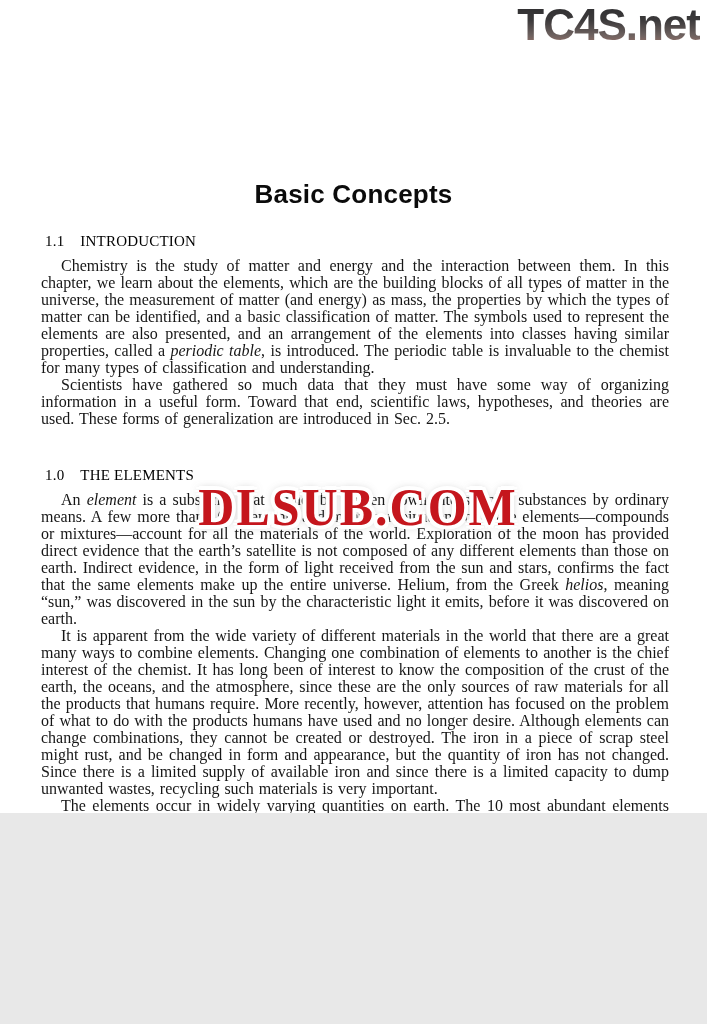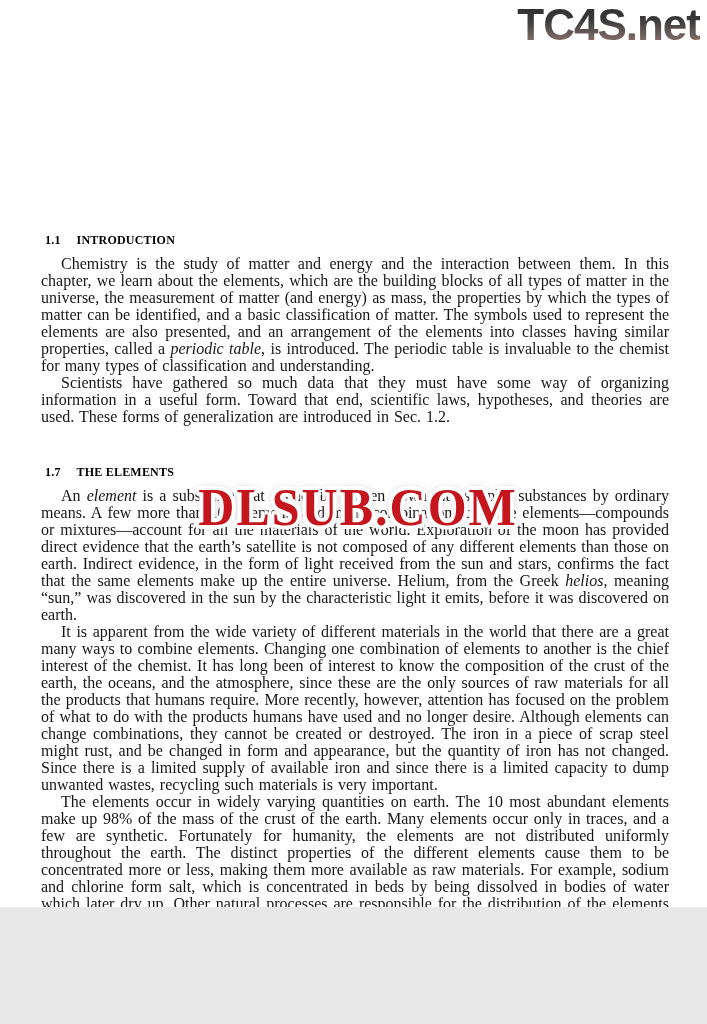--- a/index.html
+++ b/index.html
@@ -1,17 +1,17 @@
 <!DOCTYPE html>
 <html><head>
 <meta charset="utf-8">
 <style>
   html,body{margin:0;padding:0;background:#e8e8e8;}
   .page{
-    position:relative; width:707px; height:907px; background:#ffffff;
+    position:relative; width:707px; height:813px; background:#ffffff;
     margin:0 auto; overflow:hidden;
     font-family:"Liberation Serif", serif; color:#141414;
   }
   
   .wm-top{
     position:absolute; top:2px; right:7px;
     font-family:"Liberation Sans", sans-serif; font-weight:bold;
     font-size:44px; line-height:1.05; letter-spacing:-1px;
     background:linear-gradient(180deg,#2d2d2f 0%,#3c3a3b 40%,#6d615f 72%,#a3776c 100%);
     -webkit-background-clip:text; background-clip:text;
@@ -26,21 +26,21 @@
   .chapter-rule{height:0; border-bottom:3px solid #161616; margin-top:5px;}
   
   .page-title{
     position:absolute; top:179px; left:0; width:100%; text-align:center;
     font-family:"Liberation Sans", sans-serif; font-weight:bold; font-size:26px;
     color:#0b0b0b; letter-spacing:0.2px;
   }
   
   .content{position:absolute; left:41px; top:233px; width:628px;}
   .section-heading{
-    margin:0 0 7px 4px; font-size:12px; font-weight:bold; color:#000;
+    margin:0 0 7px 4px; font-size:15px; font-weight:normal; color:#000;
     font-family:"Liberation Serif", serif; letter-spacing:0.2px;
   }
   .section + .section .section-heading{margin-top:40px;}
   .sec-title{margin-left:16px;}
   p.body{
     margin:0; font-size:16px; line-height:17px; text-align:justify;
     text-indent:20px; color:#161616; word-spacing:1px;
   }
   
   .wm-center{
@@ -75,34 +75,35 @@
 <body>
 
 <div class="page">
 
   <div class="wm-top">TC4S.net</div>
 
   <div class="chapter">
     <div class="chapter-rule"></div>
   </div>
 
+  <div class="page-title">Basic Concepts</div>
 
   <div class="content">
 
     <div class="section">
       <h2 class="section-heading">
         <span class="sec-num">1.1</span><span class="sec-title">INTRODUCTION</span>
       </h2>
       <p class="body"><span>Chemistry is the study of matter and energy and the interaction between them. In this chapter, we learn about the elements, which are the building blocks of all types of matter in the universe, the measurement of matter (and energy) as mass, the properties by which the types of matter can be identified, and a basic classification of matter. The symbols used to represent the elements are also presented, and an arrangement of the elements into classes having similar properties, called a </span><i>periodic table</i><span>, is introduced. The periodic table is invaluable to the chemist for many types of classification and understanding.</span></p>
-      <p class="body"><span>Scientists have gathered so much data that they must have some way of organizing information in a useful form. Toward that end, scientific laws, hypotheses, and theories are used. These forms of generalization are introduced in Sec. 1.2.</span></p>
+      <p class="body"><span>Scientists have gathered so much data that they must have some way of organizing information in a useful form. Toward that end, scientific laws, hypotheses, and theories are used. These forms of generalization are introduced in Sec. 2.5.</span></p>
     </div>
 
     <div class="section">
       <h2 class="section-heading">
-        <span class="sec-num">1.7</span><span class="sec-title">THE ELEMENTS</span>
+        <span class="sec-num">1.0</span><span class="sec-title">THE ELEMENTS</span>
       </h2>
       <p class="body"><span>An </span><i>element</i><span> is a substance that cannot be broken down into simpler substances by ordinary means. A few more than 100 elements and many combinations of these elements—compounds or mixtures—account for all the materials of the world. Exploration of the moon has provided direct evidence that the earth’s satellite is not composed of any different elements than those on earth. Indirect evidence, in the form of light received from the sun and stars, confirms the fact that the same elements make up the entire universe. Helium, from the Greek </span><i>helios</i><span>, meaning “sun,” was discovered in the sun by the characteristic light it emits, before it was discovered on earth.</span></p>
       <p class="body"><span>It is apparent from the wide variety of different materials in the world that there are a great many ways to combine elements. Changing one combination of elements to another is the chief interest of the chemist. It has long been of interest to know the composition of the crust of the earth, the oceans, and the atmosphere, since these are the only sources of raw materials for all the products that humans require. More recently, however, attention has focused on the problem of what to do with the products humans have used and no longer desire. Although elements can change combinations, they cannot be created or destroyed. The iron in a piece of scrap steel might rust, and be changed in form and appearance, but the quantity of iron has not changed. Since there is a limited supply of available iron and since there is a limited capacity to dump unwanted wastes, recycling such materials is very important.</span></p>
       <p class="body"><span>The elements occur in widely varying quantities on earth. The 10 most abundant elements make up 98% of the mass of the crust of the earth. Many elements occur only in traces, and a few are synthetic. Fortunately for humanity, the elements are not distributed uniformly throughout the earth. The distinct properties of the different elements cause them to be concentrated more or less, making them more available as raw materials. For example, sodium and chlorine form salt, which is concentrated in beds by being dissolved in bodies of water which later dry up. Other natural processes are responsible for the distribution of the elements which now exist on earth. It is interesting to note that the different conditions on the moon—for example, the lack of water and air on the surface—might well cause a different sort of distribution of the elements on the earth’s satellite.</span></p>
     </div>
 
   </div>
 
   <div class="wm-center">DLSUB.COM</div>
 

